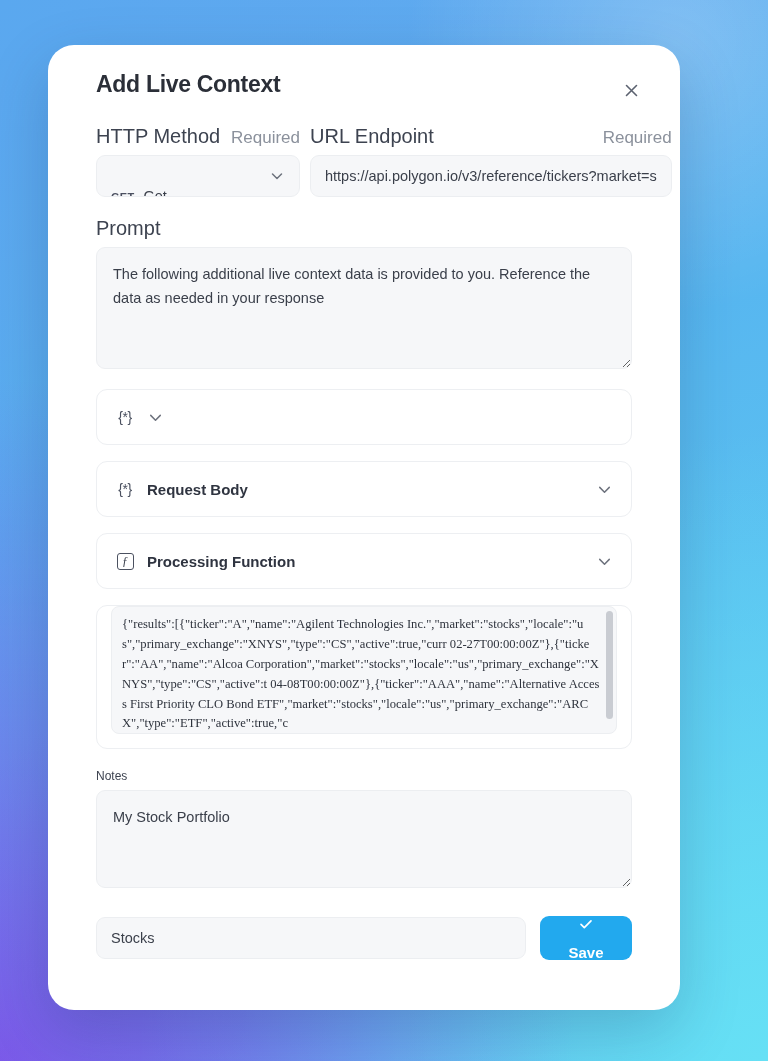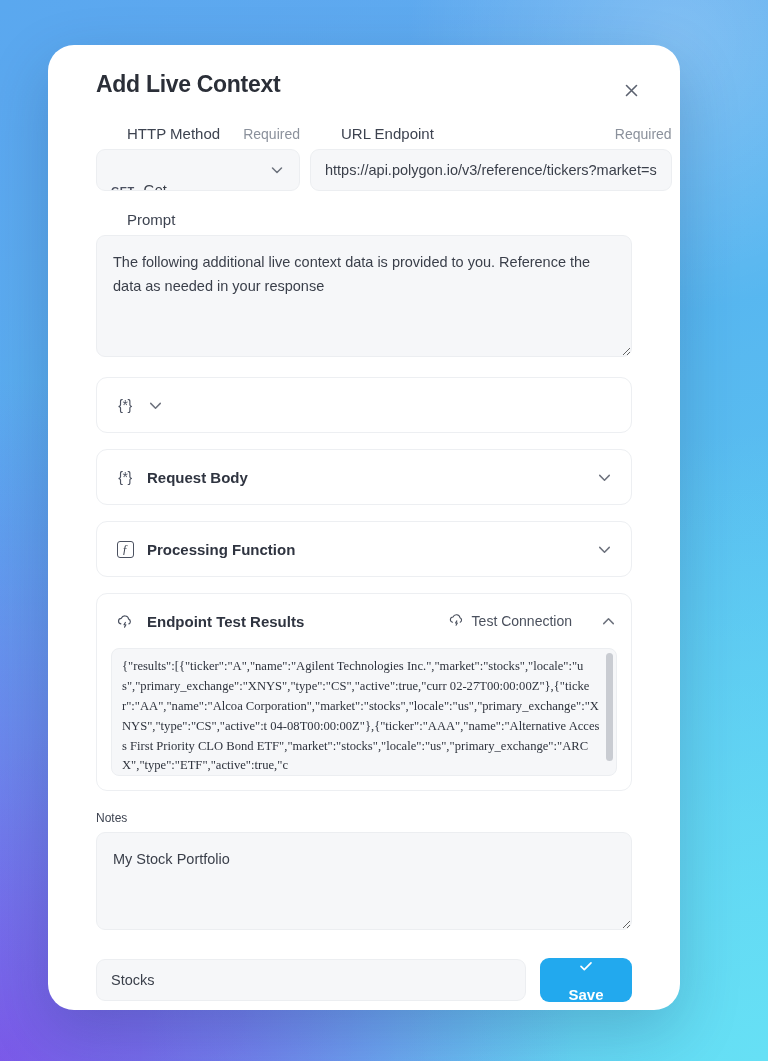--- a/index.html
+++ b/index.html
@@ -70,26 +70,25 @@
   
   .row { display: flex; gap: 10px; padding: 0 24px; }
   .col-method { width: 204px; flex: 0 0 204px; }
   .col-url { flex: 1 1 auto; }
 
   .label-line {
     display: flex; align-items: baseline; justify-content: space-between;
     margin: 20px 0 7px 0;
   }
   .field-label {
-    font-size: 15px;
+    font-size: 20px;
     color: #3d4350;
-    margin-left: 31px;
   }
   .required {
-    font-size: 14px;
+    font-size: 17px;
     color: #8b919c;
   }
 
   .input-box {
     height: 42px;
     background: #f6f7f9;
     border: 1px solid #eceef1;
     border-radius: 9px;
     display: flex;
     align-items: center;
@@ -334,43 +333,20 @@
       <span class="acc-title">Processing Function</span>
       <span class="chev">
         <svg width="17" height="17" viewBox="0 0 16 16" fill="none" stroke="currentColor" stroke-width="1.4" stroke-linecap="round" stroke-linejoin="round">
             <path d="M3.5 6 L8 10.5 L12.5 6"></path>
           </svg>
       </span>
     </div>
   </div>
 
   <div class="acc acc-results">
-    <div class="acc-head results-head">
-      <span class="acc-icon">
-        <svg width="18" height="18" viewBox="0 0 20 20" fill="none" stroke="currentColor" stroke-width="1.3" stroke-linecap="round" stroke-linejoin="round">
-          <path d="M5.4 13.2a3.1 3.1 0 0 1 .5-6.16 4.3 4.3 0 0 1 8.2.9 2.9 2.9 0 0 1 .3 5.26"></path>
-          <path d="M10.4 11.6 L8.9 14.2 h2.1 l-1.5 2.6"></path>
-        </svg>
-      </span>
-      <span class="acc-title">Endpoint Test Results</span>
-      <span class="test-conn">
-        <span>
-          <svg width="17" height="17" viewBox="0 0 20 20" fill="none" stroke="currentColor" stroke-width="1.3" stroke-linecap="round" stroke-linejoin="round">
-            <path d="M5.4 13.2a3.1 3.1 0 0 1 .5-6.16 4.3 4.3 0 0 1 8.2.9 2.9 2.9 0 0 1 .3 5.26"></path>
-            <path d="M10.4 11.6 L8.9 14.2 h2.1 l-1.5 2.6"></path>
-          </svg>
-        </span>
-        <span>Test Connection</span>
-      </span>
-      <span class="chev">
-        <svg width="17" height="17" viewBox="0 0 16 16" fill="none" stroke="currentColor" stroke-width="1.4" stroke-linecap="round" stroke-linejoin="round">
-            <path d="M3.5 10 L8 5.5 L12.5 10"></path>
-          </svg>
-      </span>
-    </div>
     <div class="results-body">
       <div class="results-text">{"results":[{"ticker":"A","name":"Agilent Technologies Inc.","market":"stocks","locale":"us","primary_exchange":"XNYS","type":"CS","active":true,"curr 02-27T00:00:00Z"},{"ticker":"AA","name":"Alcoa Corporation","market":"stocks","locale":"us","primary_exchange":"XNYS","type":"CS","active":t 04-08T00:00:00Z"},{"ticker":"AAA","name":"Alternative Access First Priority CLO Bond ETF","market":"stocks","locale":"us","primary_exchange":"ARCX","type":"ETF","active":true,"c</div>
       <div class="scroll-track">
         <div class="scroll-thumb"></div>
       </div>
     </div>
   </div>
 
   <div class="notes-wrap">
     <div class="notes-label">Notes</div>

